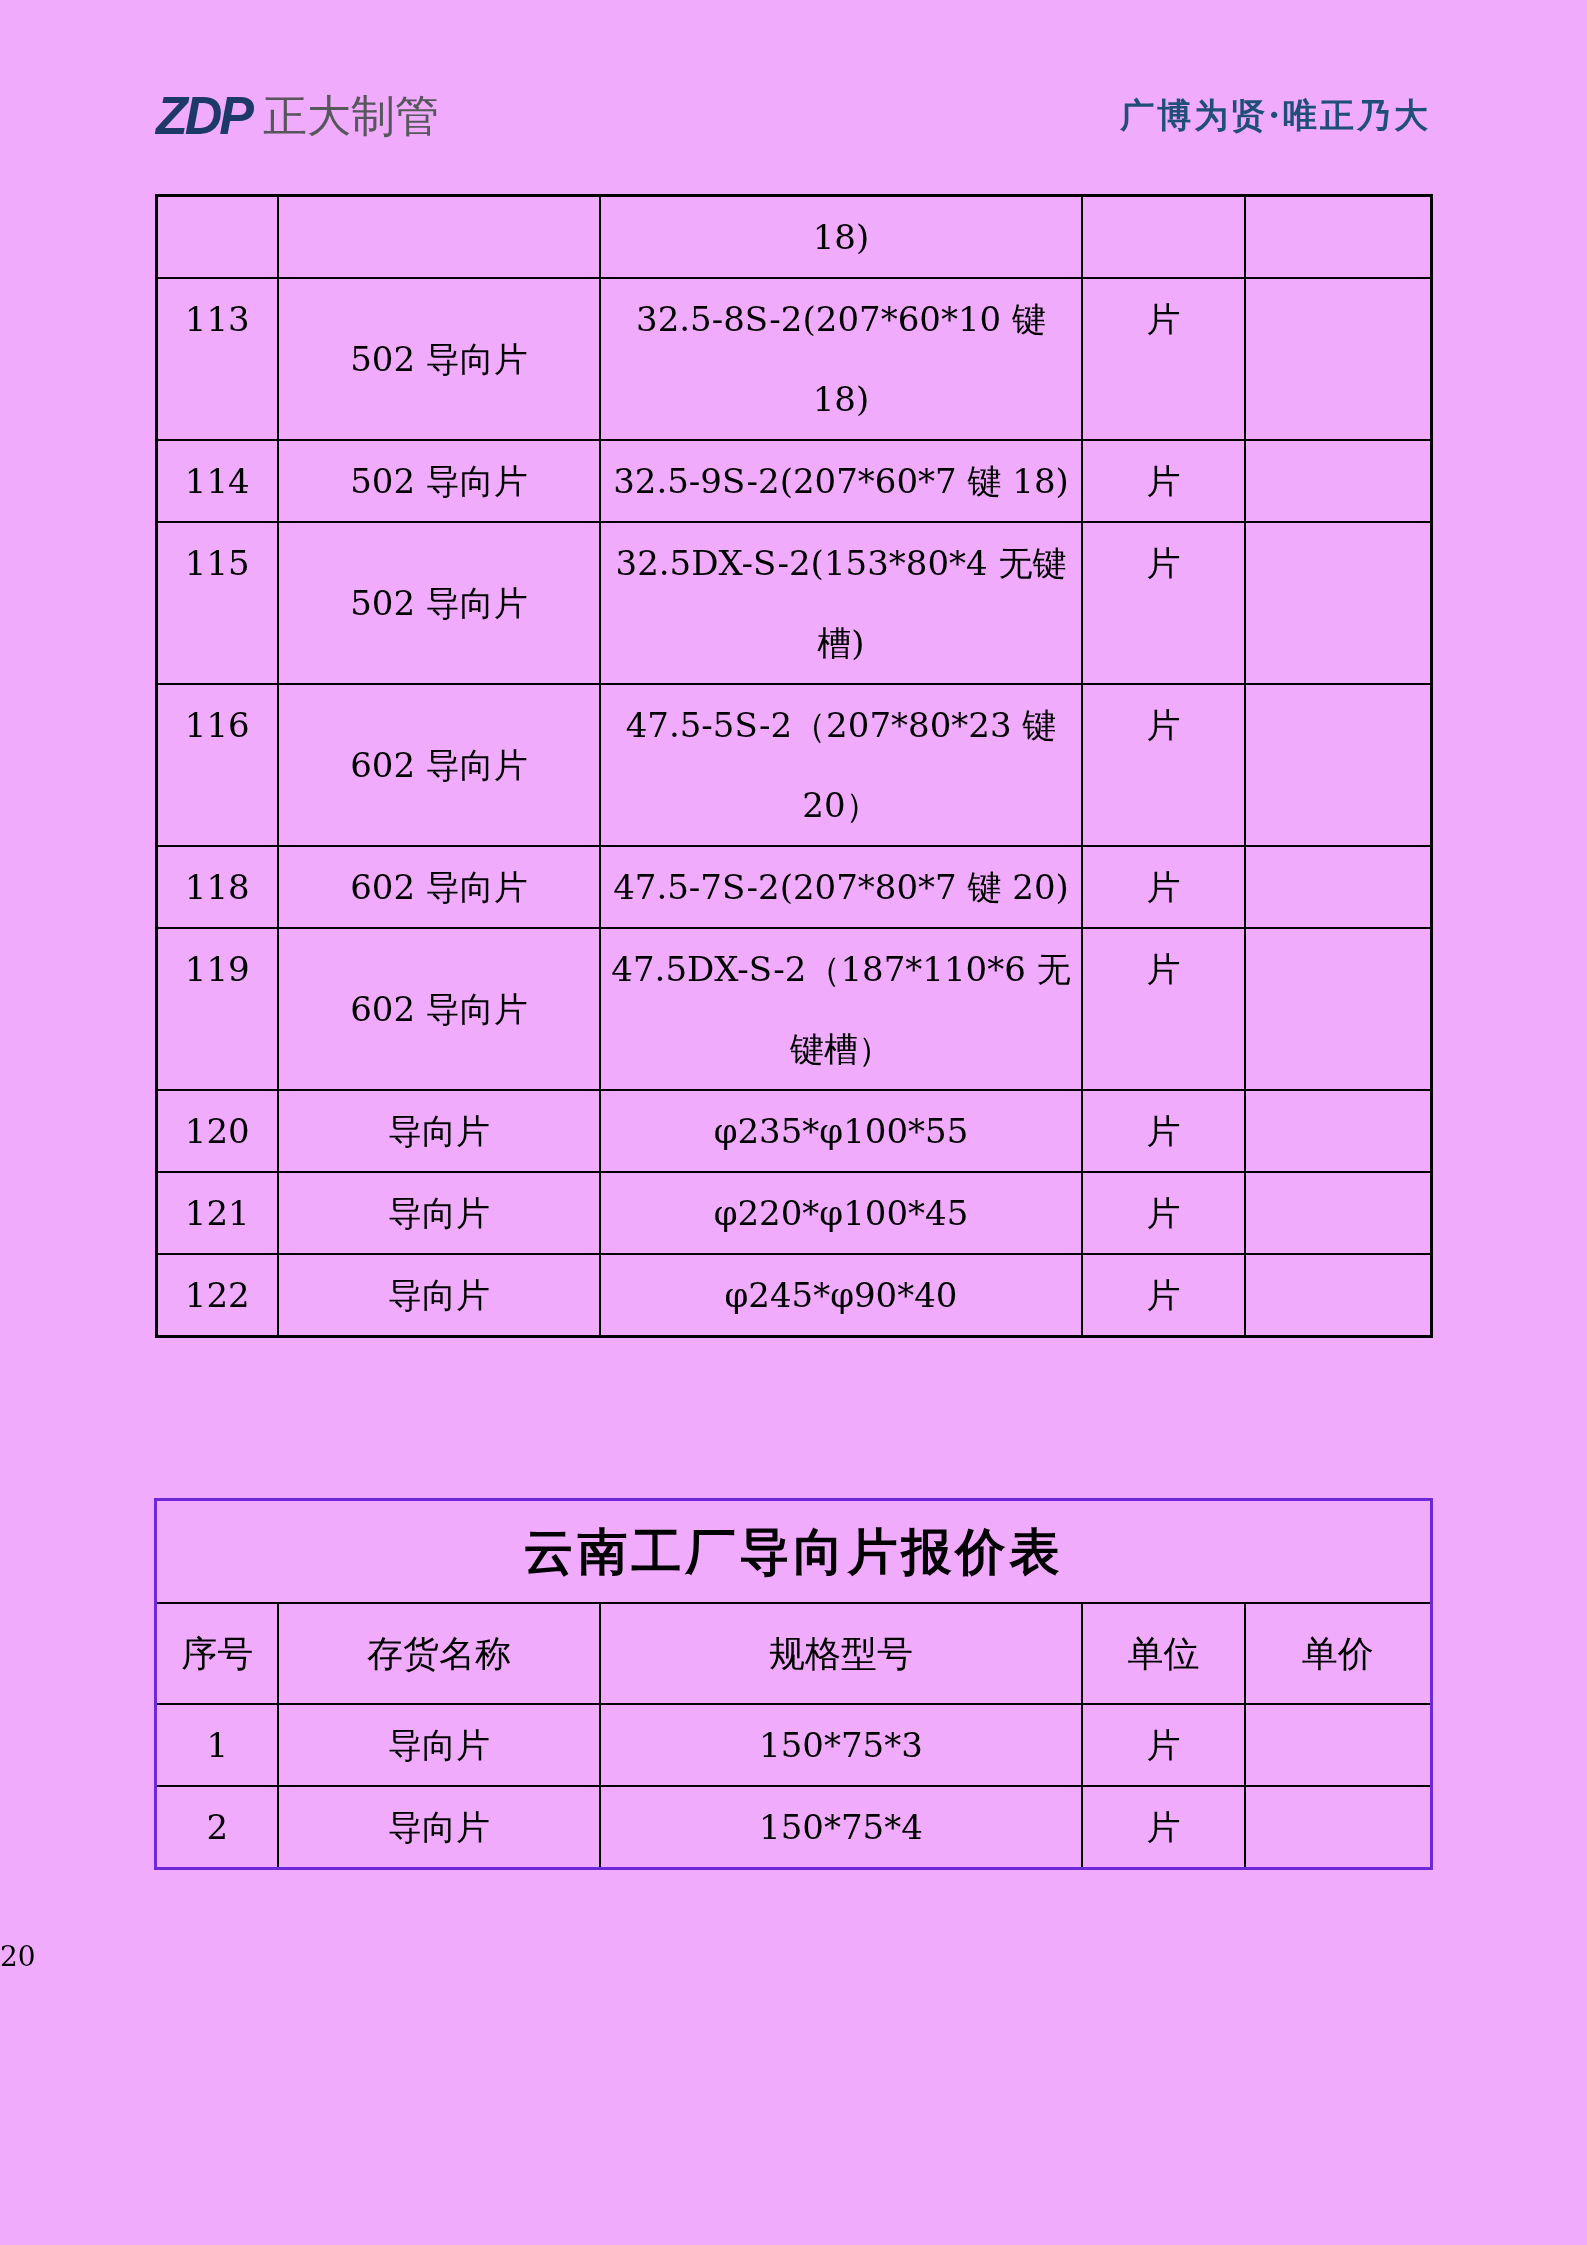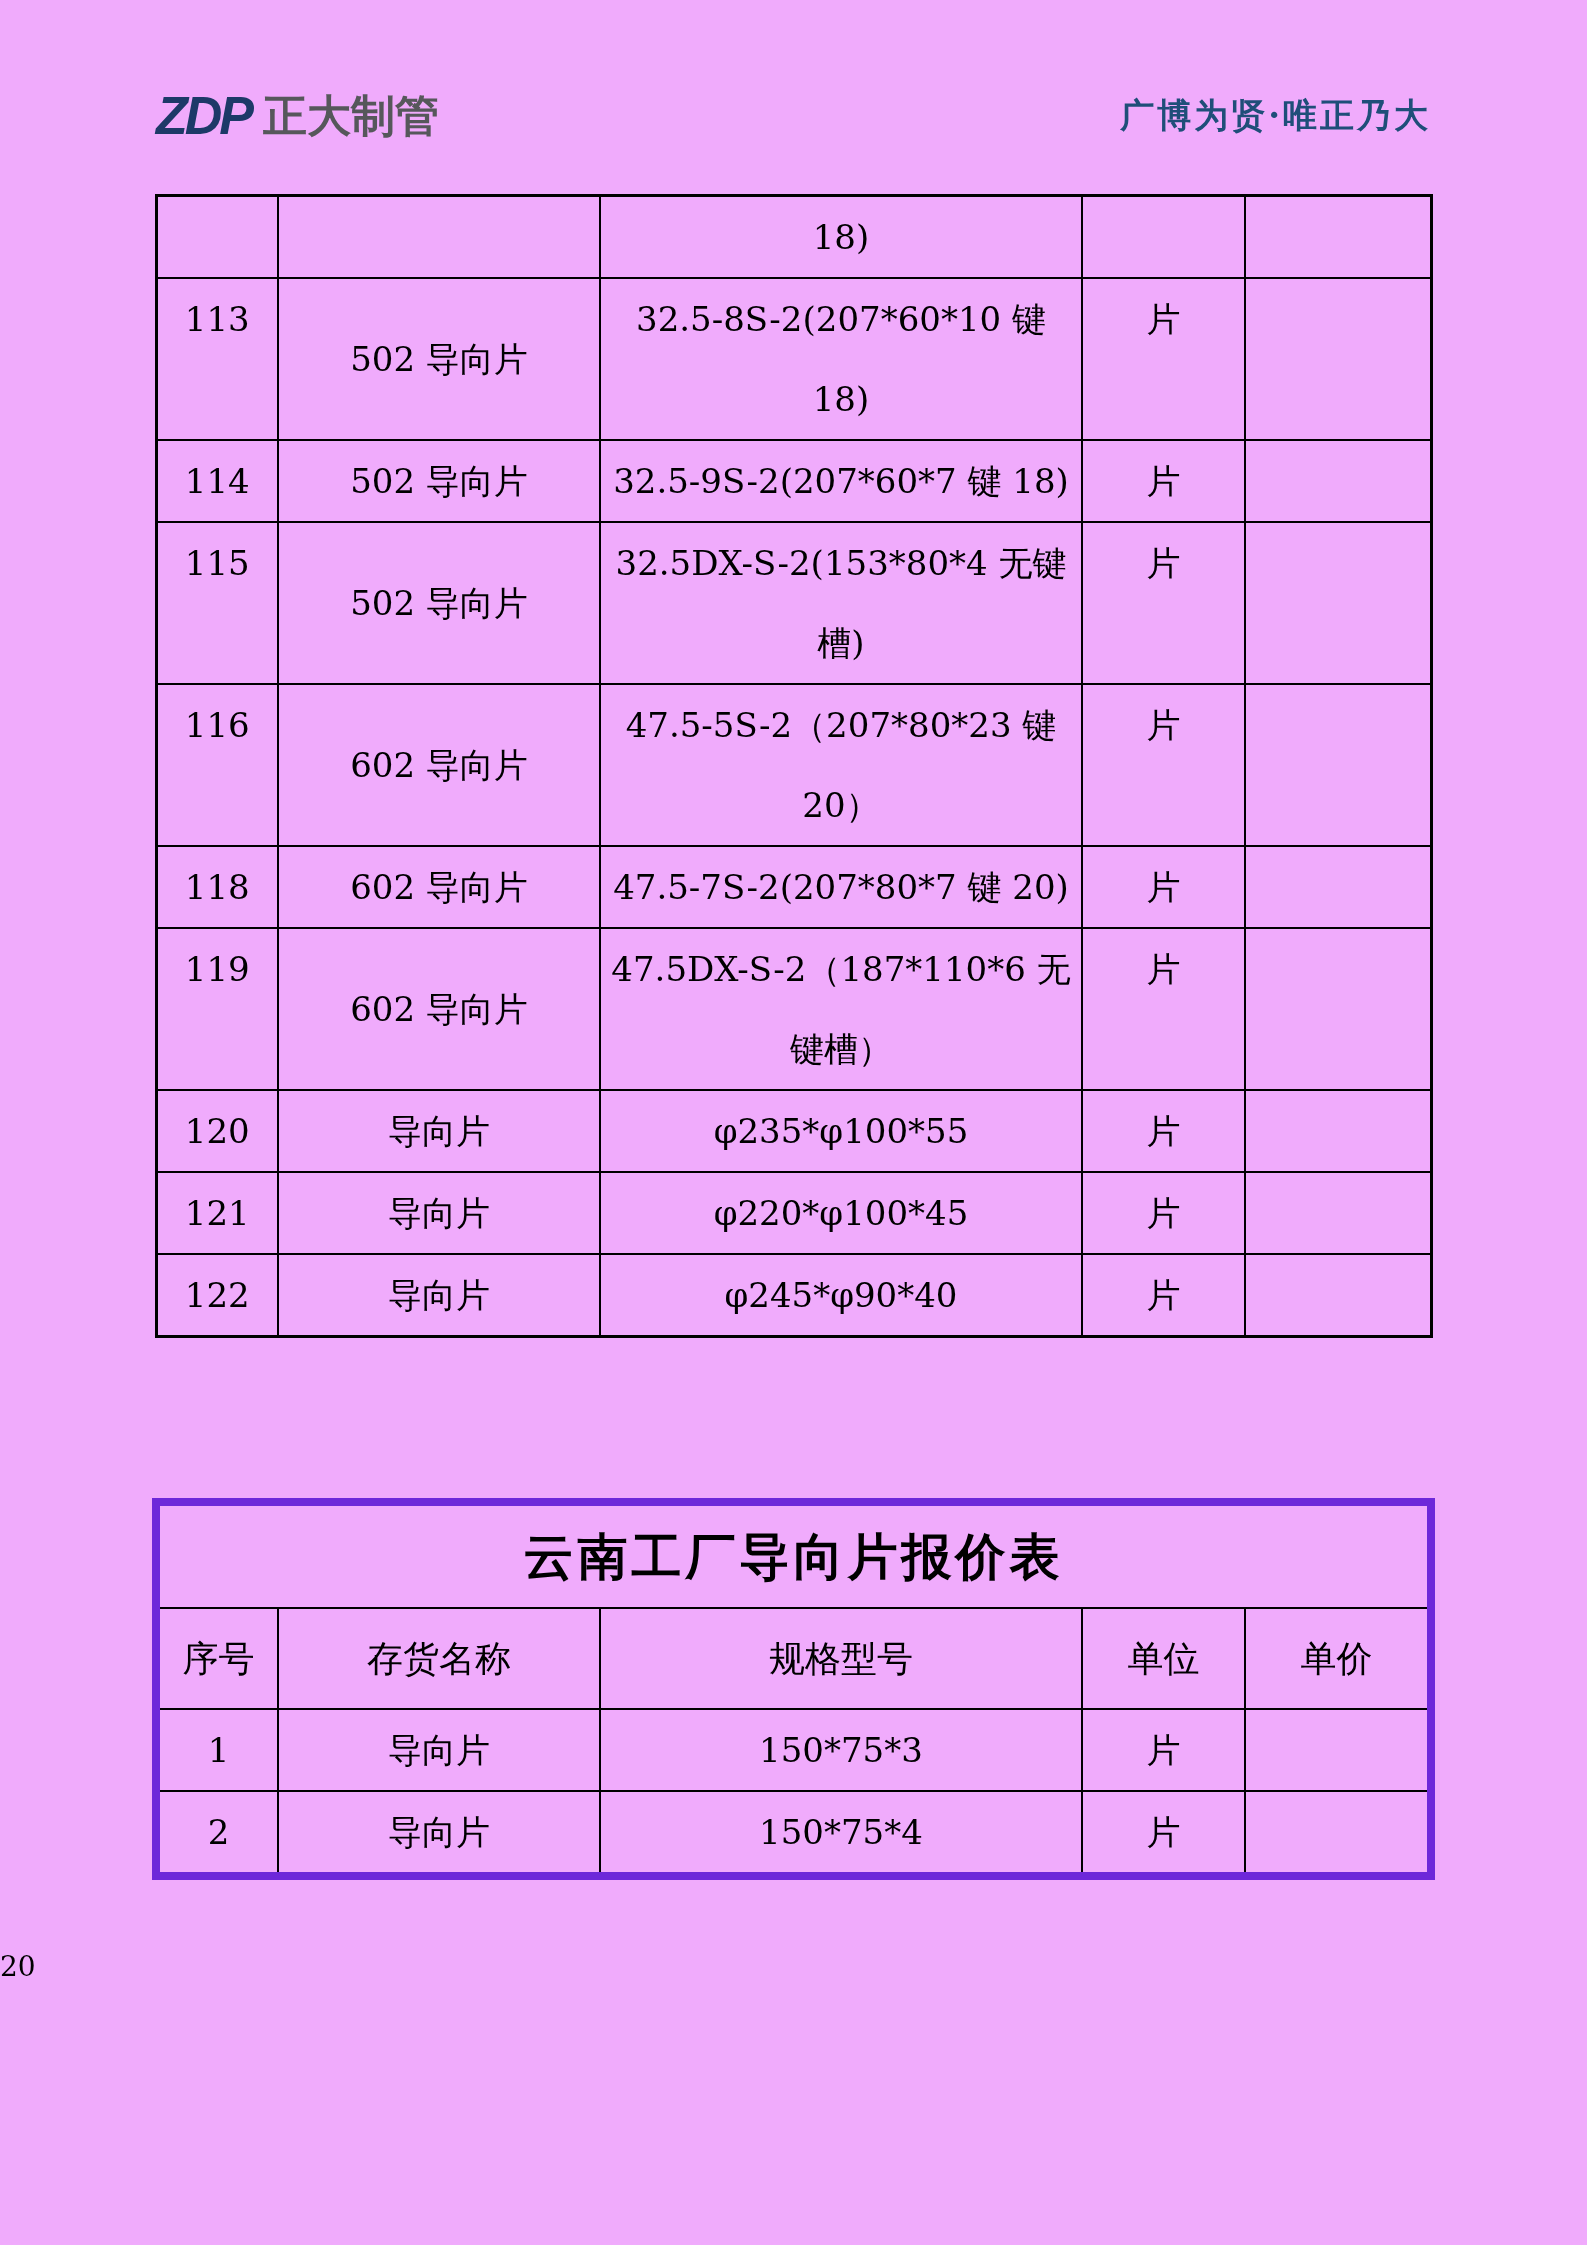--- a/index.html
+++ b/index.html
@@ -22,37 +22,37 @@
   .logo { display:flex; align-items:center; }
   .logo-zdp {
     font-family:"Liberation Sans",sans-serif;
     font-weight:900; font-style:italic;
     font-size:52px; line-height:48px;
     color:#1d3968; letter-spacing:-3px;
     transform:scaleY(1.02);
   }
   .logo-cn {
     font-family:"Liberation Sans",sans-serif;
-    font-weight:bold;
+    font-weight:normal;
     font-size:44px; line-height:48px;
     color:#56575b;
     margin-left:12px;
   }
   .slogan {
     font-size:34px; font-weight:bold;
     color:#1f4e79; letter-spacing:3px;
     white-space:nowrap;
   }
   
   table {
     border-collapse:collapse; table-layout:fixed;
     width:1275px; margin:0 auto;
   }
   table.t1 { margin-top:54px; border:3px solid #000; }
-  table.t2 { margin-top:160px; border:8px solid #6d28d9;padding-left:28px; }
+  table.t2 { margin-top:160px; border:3px solid #6d28d9;padding-left:28px; }
   td { border:2px solid #000; text-align:center; padding:0; font-size:34px; overflow:hidden; }
   
   .t1 td { line-height:80px; vertical-align:top; }
   .t1 td.col-name { vertical-align:middle; line-height:80px; }
   .t1 td.col-spec { white-space:pre-line; }
   
   .t2 .title-cell {
     height:101px; vertical-align:middle;
     font-size:50px; font-weight:bold; letter-spacing:4px;
     line-height:1.1;

